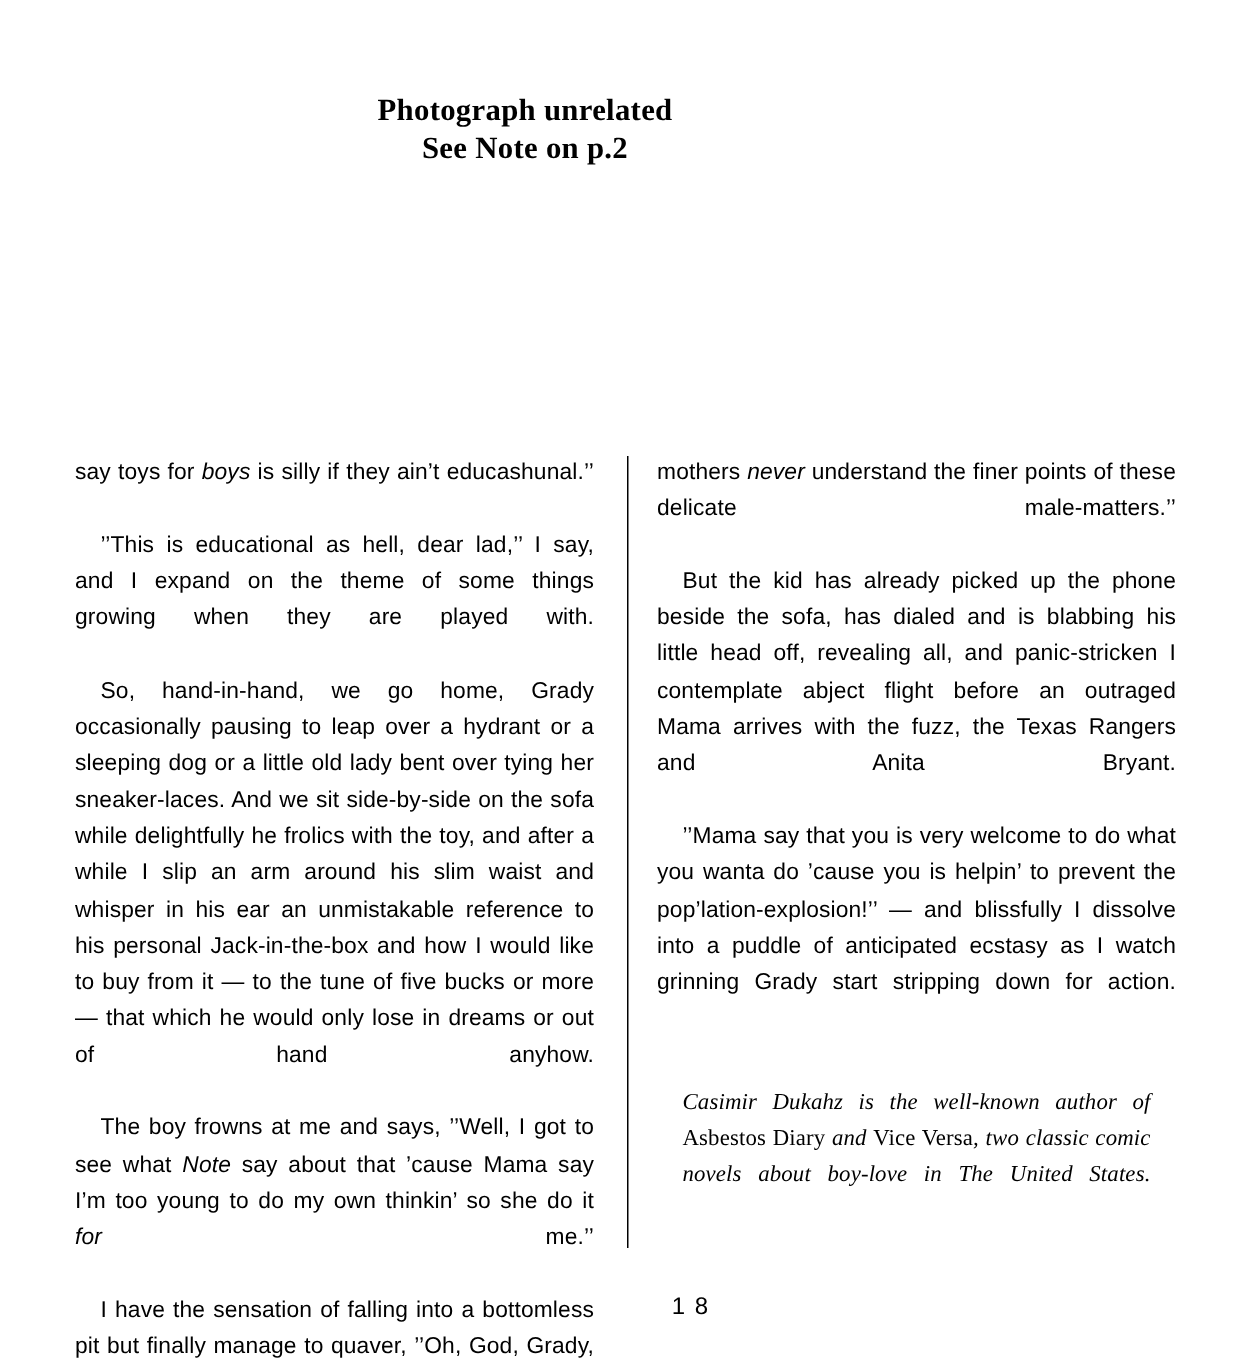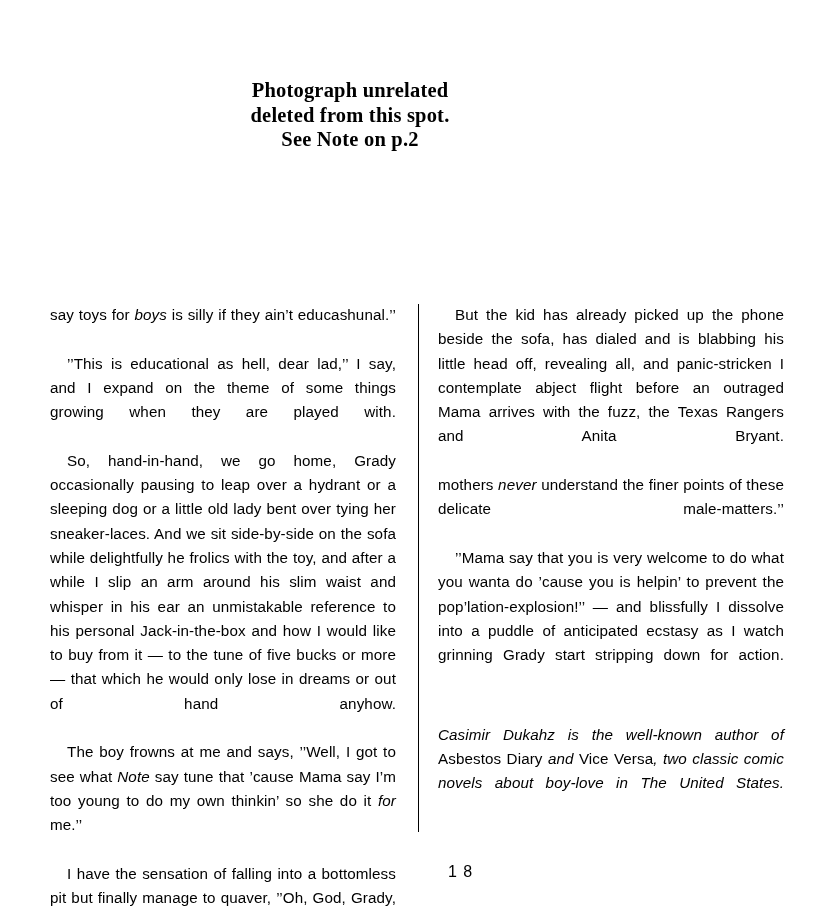--- a/index.html
+++ b/index.html
@@ -13,21 +13,21 @@
     position: relative;
     font-family: "Liberation Sans", sans-serif;
     color: #000000;
     overflow: hidden;
   }
 
   
   .notice {
     position: absolute;
     left: 0;
-    top: 78px;
+    top: 62px;
     width: 700px;
     text-align: center;
     font-family: "Liberation Serif", serif;
     font-weight: bold;
     font-size: 20.5px;
     line-height: 24.5px;
     letter-spacing: 0.2px;
   }
   .notice .nline { display: block; white-space: pre; }
 
@@ -70,27 +70,28 @@
 
   
   .para::after {
     content: "";
     display: inline-block;
     width: 100%;
   }
 
   
   .bio {
-    margin: 0;
+    margin: 17px;
     margin-top: 31px;
     font-size: 15.2px;
     line-height: 24.3px;
     text-align: justify;
     font-style: italic;
     letter-spacing: 0.1px;
+    font-family: Liberation Serif, serif;
   }
   .bio::after {
     content: "";
     display: inline-block;
     width: 100%;
   }
   .bio .roman { font-style: normal; }
 
   
   .folio {
@@ -102,34 +103,33 @@
     font-size: 16px;
     letter-spacing: 1px;
     margin-left: 47px;
   }
 </style>
 </head>
 <body>
 
 <div class="notice">
     <span class="nline">Photograph unrelated</span>
-    <span class="nline">deleted from this spot.</span>
     <span class="nline">See Note on p.2</span>
   </div>
 
 <div class="columns">
   <div class="col col-left">
       <p class="para"><span>say toys for </span><i>boys</i><span> is silly if they ain’t educashunal.’’</span></p>
       <p class="para indent"><span>’’This is educational as hell, dear lad,’’ I say, and I expand on the theme of some things growing when they are played with.</span></p>
       <p class="para indent"><span>So, hand-in-hand, we go home, Grady occasionally pausing to leap over a hydrant or a sleeping dog or a little old lady bent over tying her sneaker-laces. And we sit side-by-side on the sofa while delightfully he frolics with the toy, and after a while I slip an arm around his slim waist and whisper in his ear an unmistakable reference to his personal Jack-in-the-box and how I would like to buy from it — to the tune of five bucks or more — that which he would only lose in dreams or out of hand anyhow.</span></p>
-      <p class="para indent"><span>The boy frowns at me and says, ’’Well, I got to see what </span><i>Note</i><span> say tune that ’cause Mama say I’m too young to do my own thinkin’ so she do it </span><i>for</i><span> me.’’</span></p>
+      <p class="para indent"><span>The boy frowns at me and says, ’’Well, I got to see what </span><i>Note</i><span> say about that ’cause Mama say I’m too young to do my own thinkin’ so she do it </span><i>for</i><span> me.’’</span></p>
       <p class="para indent"><span>I have the sensation of falling into a bottomless pit but finally manage to quaver, ’’Oh, God, Grady, don’t do </span></p>
     </div>
   <div class="rule"></div>
   <div class="col col-right">
+      <p class="para"><span>mothers </span><i>never</i><span> understand the finer points of these delicate male-matters.’’</span></p>
       <p class="para indent"><span>But the kid has already picked up the phone beside the sofa, has dialed and is blabbing his little head off, revealing all, and panic-stricken I contemplate abject flight before an outraged Mama arrives with the fuzz, the Texas Rangers and Anita Bryant.</span></p>
-      <p class="para"><span>mothers </span><i>never</i><span> understand the finer points of these delicate male-matters.’’</span></p>
       <p class="para indent"><span>’’Mama say that you is very welcome to do what you wanta do ’cause you is helpin’ to prevent the pop’lation-explosion!’’ — and blissfully I dissolve into a puddle of anticipated ecstasy as I watch grinning Grady start stripping down for action.</span></p>
       <p class="bio"><i>Casimir Dukahz is the well-known author of </i><span class="roman">Asbestos Diary</span><i> and </i><span class="roman">Vice Versa</span><i>, two classic comic novels about boy-love in The United States.</i></p>
     </div>
 </div>
 
 <div class="folio">1 8</div>
 
 </body></html>

